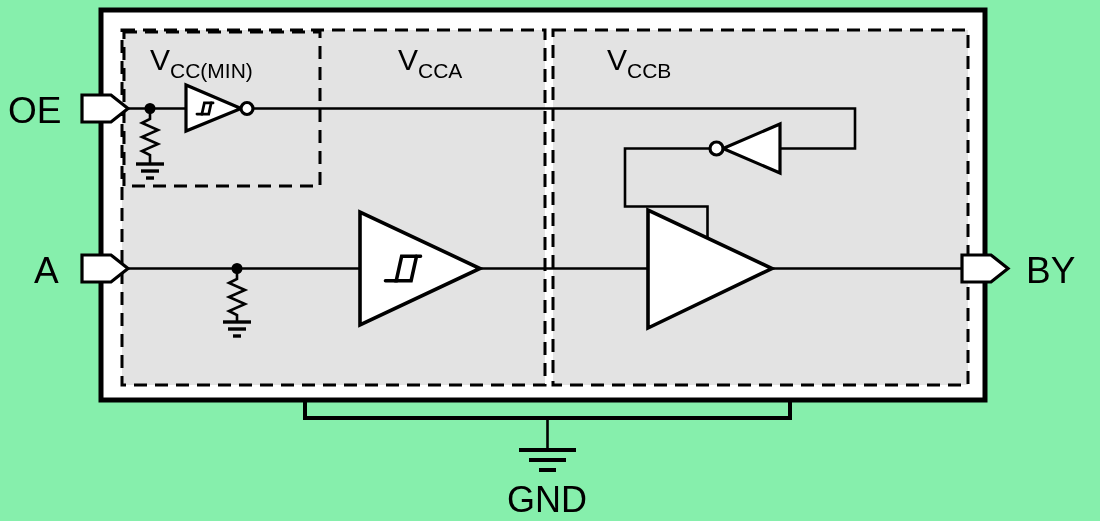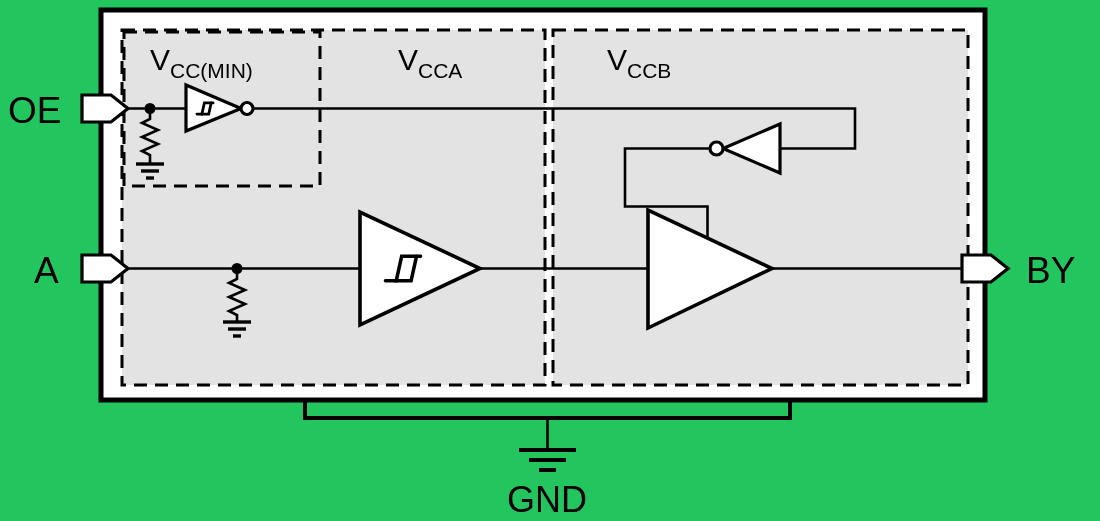--- a/index.html
+++ b/index.html
@@ -1,20 +1,20 @@
 <!DOCTYPE html>
 <html style="--line: #000000; --region-fill: #e3e3e3;"><head>
 <meta charset="utf-8">
 <style>
   :root{
     --line:#000000;
     --region-fill:#e3e3e3;
   }
   html,body{margin:0;padding:0;background:#ffffff;}
-  .stage{width:1100px;height:521px;position:relative;overflow:hidden;background:#22c55e;}
+  .stage{width:1100px;height:521px;position:relative;overflow:hidden;background:#86efac;}
   svg{display:block;}
   text{font-family:"Liberation Sans", sans-serif;fill:var(--line);}
   .pin-label{font-size:37px;}
   .gnd-label{font-size:36px;}
   .region-main{font-size:30px;}
   .region-sub{font-size:21px;}
   .chip{fill:#ffffff;stroke:var(--line);stroke-width:5;}
   .region{fill:var(--region-fill);stroke:var(--line);stroke-width:3;stroke-dasharray:13 8;}
   .wire{fill:none;stroke:var(--line);stroke-width:2.6;}
   .comp{fill:#ffffff;stroke:var(--line);stroke-width:3.2;stroke-linejoin:miter;}

